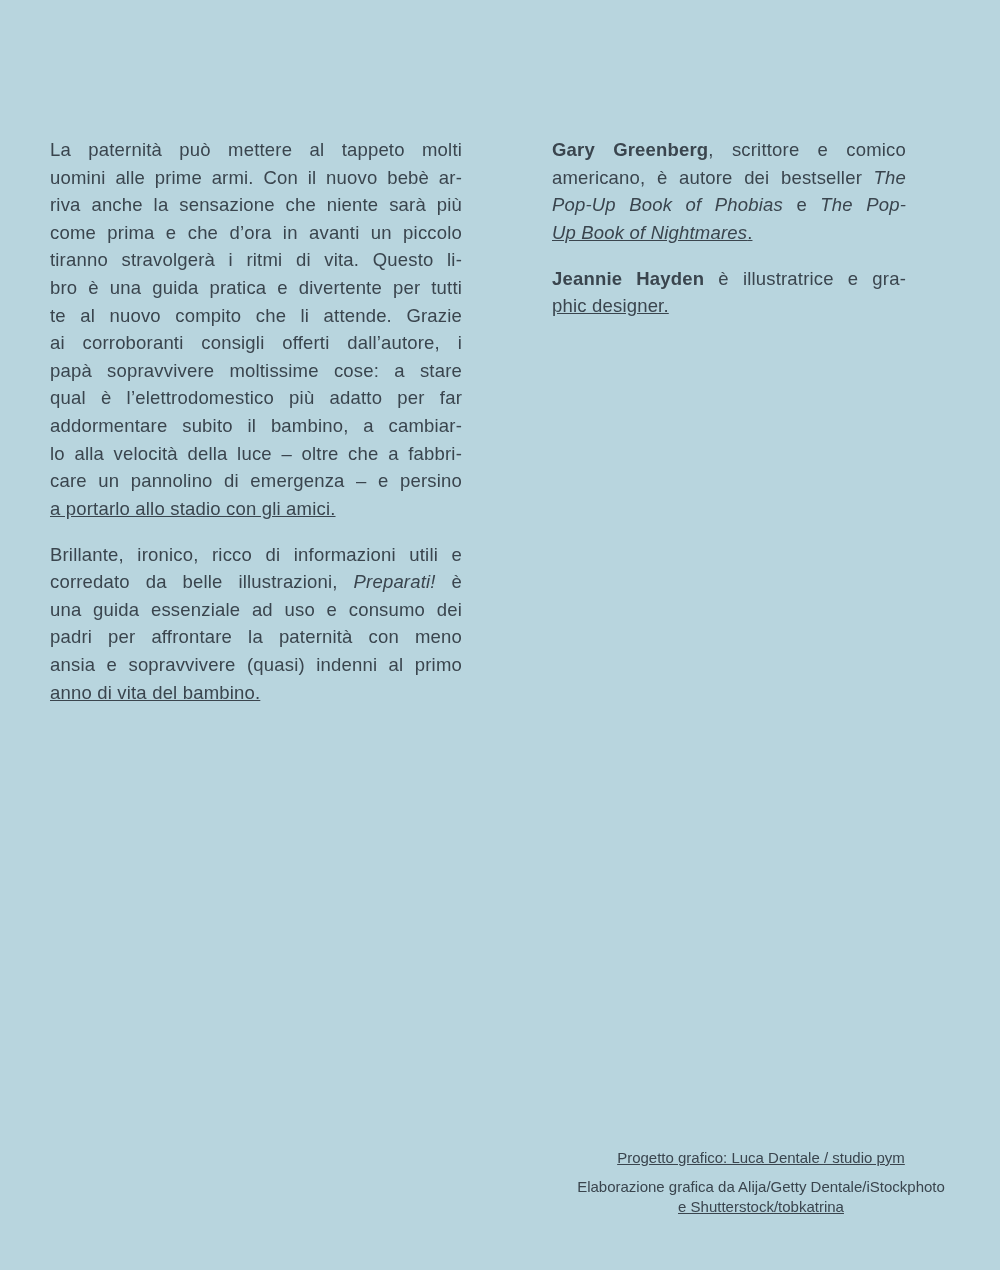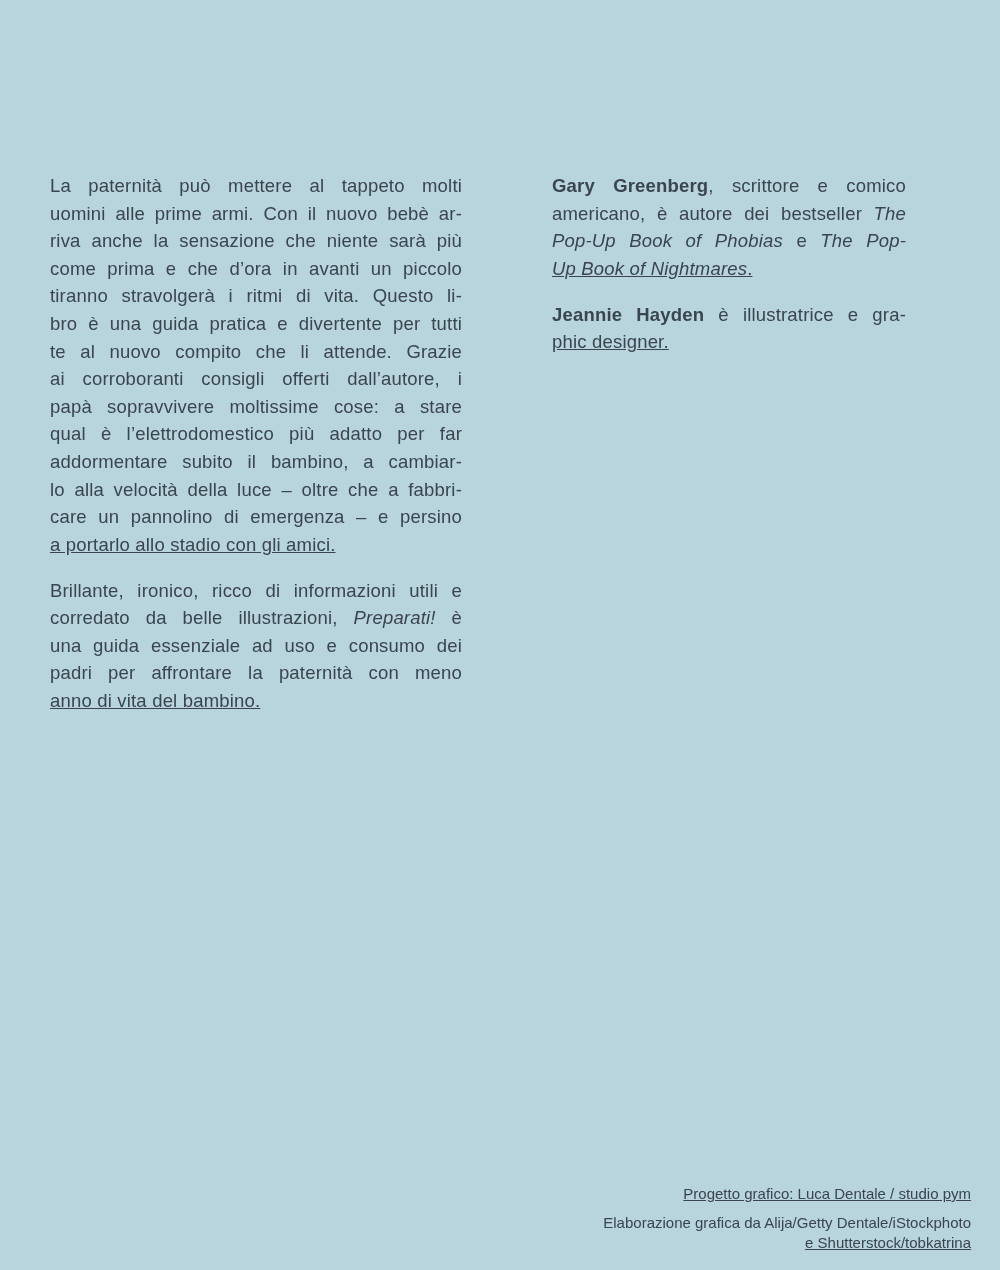--- a/index.html
+++ b/index.html
@@ -9,21 +9,20 @@
   body {
     width: 1000px;
     height: 1270px;
     position: relative;
     overflow: hidden;
     font-family: "Liberation Sans", "DejaVu Sans", sans-serif;
   }
   .flap {
     position: absolute;
     inset: 0;
-    margin-top: 36px;
   }
   .col {
     position: absolute;
     font-size: 18.5px;
     line-height: 27.6px;
     letter-spacing: 0.01em;
   }
   .col-left  { left: 50px;  top: 136px; width: 412px; }
   .col-right { left: 552px; top: 136px; width: 354px; }
   .para { margin: 0 0 18.4px 0; }
@@ -42,21 +41,21 @@
     position: absolute;
     left: 551px;
     top: 1148px;
     width: 420px;
     font-size: 15px;
     line-height: 20px;
   }
   .credits .para { margin: 0 0 8.5px 0; }
   .credits .line,
   .credits .line.last {
-    text-align: right;
+    text-align: center;
     text-align-last: auto;
   }
 </style>
 </head>
 <body style="background-color: rgb(184, 213, 222);">
 
 <div class="flap" style="color: rgb(58, 69, 78);">
   <div class="col col-left">
       <div class="para">
         <div class="line"><span>La paternità può mettere al tappeto molti</span></div>
@@ -72,20 +71,21 @@
         <div class="line"><span>addormentare subito il bambino, a cambiar-</span></div>
         <div class="line"><span>lo alla velocità della luce – oltre che a fabbri-</span></div>
         <div class="line"><span>care un pannolino di emergenza – e persino</span></div>
         <div class="line last"><span>a portarlo allo stadio con gli amici.</span></div>
       </div>
       <div class="para">
         <div class="line"><span>Brillante, ironico, ricco di informazioni utili e</span></div>
         <div class="line"><span>corredato da belle illustrazioni, </span><span class="i">Preparati!</span><span> è</span></div>
         <div class="line"><span>una guida essenziale ad uso e consumo dei</span></div>
         <div class="line"><span>padri per affrontare la paternità con meno</span></div>
+        <div class="line"><span>ansia e sopravvivere (quasi) indenni al primo</span></div>
         <div class="line last"><span>anno di vita del bambino.</span></div>
       </div>
     </div>
 
   <div class="col col-right">
       <div class="para">
         <div class="line"><span class="b">Gary Greenberg</span><span>, scrittore e comico</span></div>
         <div class="line"><span>americano, è autore dei bestseller </span><span class="i">The</span></div>
         <div class="line"><span class="i">Pop-Up Book of Phobias</span><span> e </span><span class="i">The Pop-</span></div>
         <div class="line last"><span class="i">Up Book of Nightmares</span><span>.</span></div>

